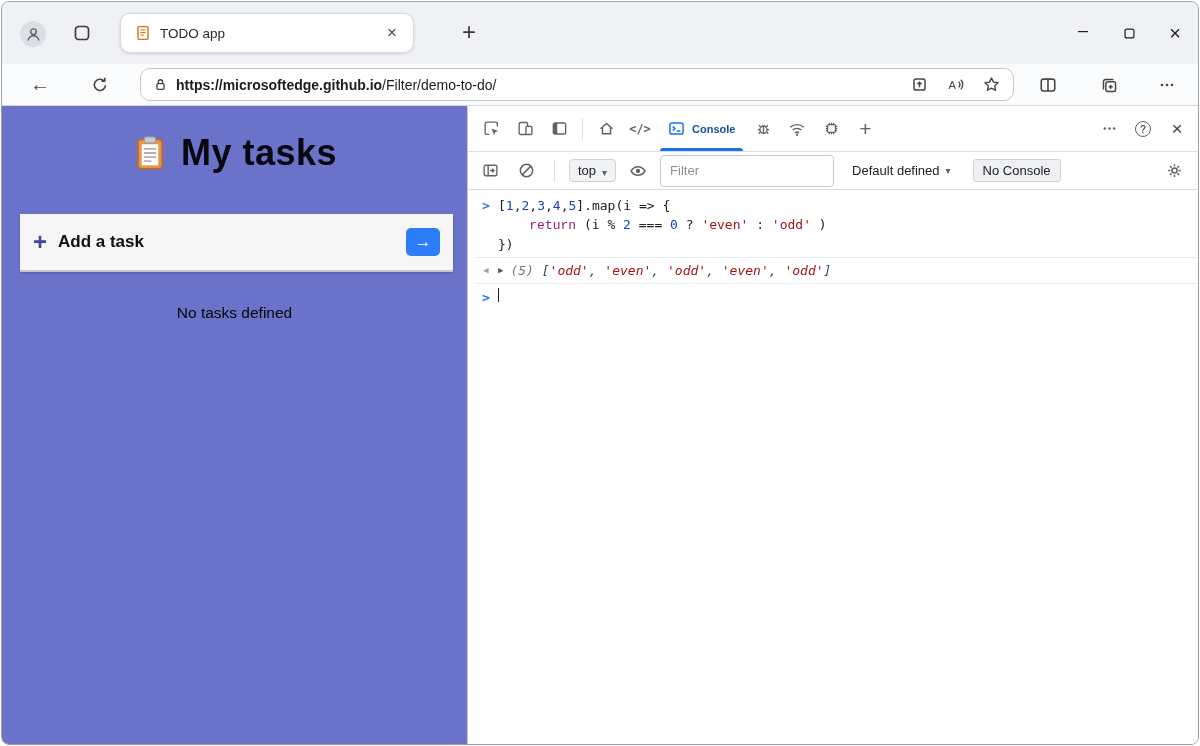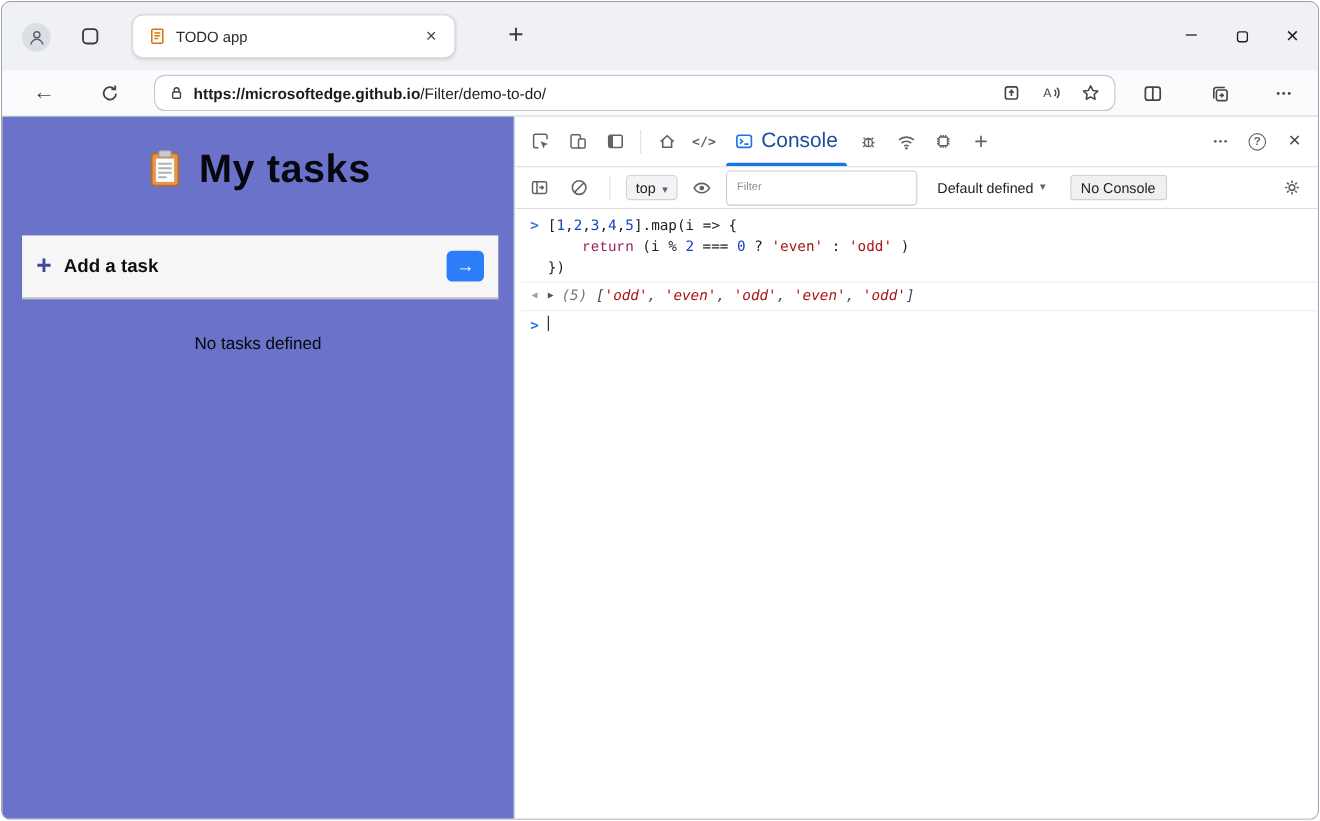--- a/index.html
+++ b/index.html
@@ -62,37 +62,37 @@
     font-size:15.5px; font-weight:500; color:#060606; }
 
   
   .devtools{ flex:1; display:flex; flex-direction:column; background:#fff; border-left:1px solid #c7c9cc; }
   .dt-toolbar1{ height:46px; flex:none; display:flex; align-items:center; padding:0 4px 0 6px;
     border-bottom:1px solid #dcdee1; }
   .ti{ width:34px; height:100%; display:flex; align-items:center; justify-content:center; color:#5f6368; }
   .vsep{ width:1px; height:22px; background:#dcdee1; margin:0 6px; flex:none; }
   .code-glyph{ font-family:"DejaVu Sans Mono","Liberation Mono",monospace; font-size:12px; font-weight:700; color:#5f6368; }
   .dt-tab{ position:relative; height:100%; display:flex; align-items:center; gap:7px; padding:0 11px; }
-  .dt-tab .lbl{ font-size:19px; color:#1a4fa0; font-weight:400; }
+  .dt-tab .lbl{ font-size:11px; color:#1a4fa0; font-weight:700; }
   .dt-tab.active::after{ content:""; position:absolute; left:3px; right:3px; bottom:0; height:3px;
     background:#1a73e8; border-radius:3px 3px 0 0; }
   .dt-spacer{ flex:1; }
   .help-circle{ width:16px; height:16px; border:1.4px solid #5f6368; border-radius:50%;
     display:flex; align-items:center; justify-content:center; font-size:10.5px; font-weight:700; color:#5f6368; }
   .ti.cls{ font-size:19px; font-weight:300; color:#444; }
   .ti.plus{ font-size:21px; font-weight:300; }
 
   .dt-toolbar2{ height:38px; flex:none; display:flex; align-items:center; padding:0 10px 0 8px;
     border-bottom:1px solid #dcdee1; gap:8px; }
   .t2i{ width:28px; height:28px; display:flex; align-items:center; justify-content:center; color:#5f6368; }
   .ctx-select{ display:flex; align-items:flex-end; gap:6px; background:#f1f3f4; border:1px solid #d0d3d7;
     border-radius:4px; padding:3px 8px; font-size:13px; color:#202124; }
   .caret{ font-size:10px; color:#5f6368; }
   .filter-input{ width:174px; height:26px; border:1px solid #c8cbcf; border-radius:4px;
-    padding:15px 9px; font-size:10px; color:#202124; outline:none; font-family:inherit; background:#fff; }
+    padding:15px 9px; font-size:13px; color:#202124; outline:none; font-family:inherit; background:#fff; }
   .filter-input::placeholder{ color:#8b9095; }
   .levels{ display:flex; align-items:center; gap:6px; font-size:13px; color:#202124; margin-left:10px; }
   .issues-chip{ margin-left:14px; background:#eff0f1; border:1px solid #cfd1d4; border-radius:3px;
     padding:3px 9px; font-size:13px; color:#202124; }
   .gear{ margin-left:auto; }
 
   
   .console{ flex:1; font-family:"DejaVu Sans Mono","Liberation Mono",monospace; font-size:13px;
     line-height:19px; padding:6px 0 0 6px; color:#202124; overflow:hidden; }
   .cline{ display:flex; white-space:pre; }

